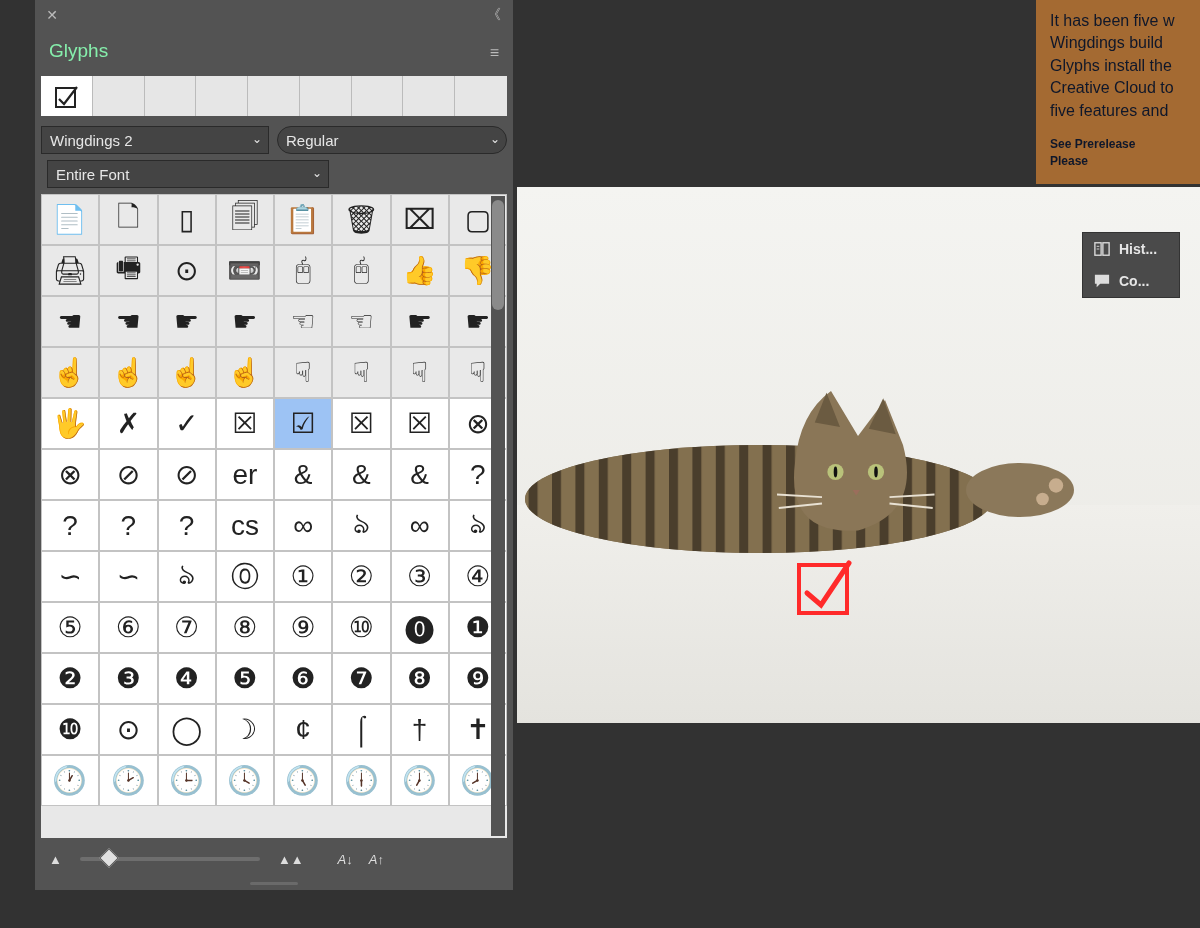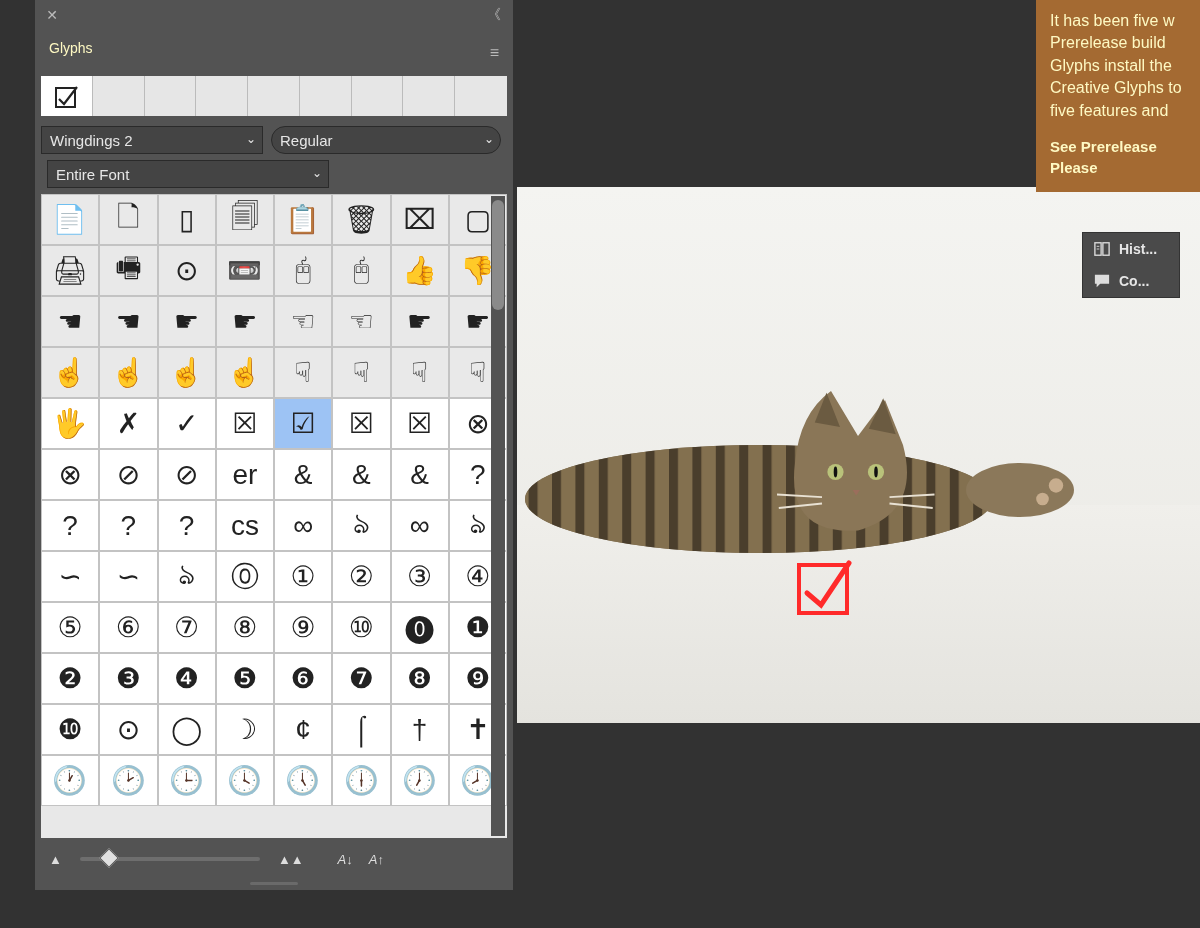--- a/index.html
+++ b/index.html
@@ -7,30 +7,30 @@
 
 
 .glyphs-panel {
   position: absolute; left: 35px; top: 0; width: 478px; height: 890px;
   background: #535353; display: flex; flex-direction: column;
 }
 .panel-header { background: #535353; height: 30px; display: flex; align-items: center; justify-content: space-between; padding: 0 8px; }
 .panel-close { color: #bbb; font-size: 14px; cursor: pointer; width: 18px; text-align: center; }
 .panel-collapse { color: #bbb; font-size: 14px; cursor: pointer; width: 22px; text-align: center; }
 .panel-tabs { background: #535353; height: 38px; display: flex; align-items: flex-end; }
-.panel-tab { background: #535353; color: #fef9c3; font-size: 14px; padding: 8px 14px 10px 14px; height: 36px; }
+.panel-tab { background: #535353; color: #86efac; font-size: 19px; padding: 8px 14px 10px 14px; height: 36px; }
 .panel-tab.active { background: #535353; }
 .panel-menu { margin-left: auto; margin-right: 8px; color: #bbb; font-size: 16px; padding: 6px; cursor: pointer; }
 
 .recent-row { background: #535353; padding: 8px 6px; }
 .recent-cells { display: flex; background: #e0e0e0; }
 .recent-cell { width: 52px; height: 40px; border-right: 1px solid #bbb; display: flex; align-items: center; justify-content: center; font-size: 26px; color: #222; background: #e6e6e6; }
 .recent-cell:first-child { background: #fff; font-size: 28px; padding-top:2px; }
 
-.selectors-row { display: flex; gap: 8px; padding: 2px 12px 6px 6px; }
+.selectors-row { display: flex; gap: 8px; padding: 2px 6px 6px 6px; }
 .dropdown { background: #444; border: 1px solid #2a2a2a; color: #e6e6e6; height: 28px; display: flex; align-items: center; padding: 0 8px; font-size: 15px; position: relative; }
 .dropdown .chev { position: absolute; right: 6px; top: 5px; color: #e6e6e6; font-size: 12px; }
 .dd-font { flex: 1; }
 .dd-style { width: 230px; border-radius: 14px; }
 .dd-subset { width: 282px; margin: 0 6px 6px 12px; }
 
 .glyph-scroll { flex: 1; background: #e8e8e8; margin: 0 6px 4px 6px; position: relative; overflow: hidden; }
 .glyph-grid { display: grid; grid-template-columns: repeat(8, 1fr); }
 .glyph-cell { border: 1px solid #c3c3c3; height: 51px; display: flex; align-items: center; justify-content: center; font-size: 28px; color: #222; background: #fff; cursor: pointer; }
 .glyph-cell.sel { background: #9dc3f4; }
@@ -49,23 +49,23 @@
 
 
 .canvas { position: absolute; left: 517px; top: 187px; width: 683px; height: 536px; background: #f2f0ed; overflow: hidden; }
 .canvas .sky { position:absolute; inset:0; background: linear-gradient(#f4f4f1, #e9e8e3); }
 .canvas .ledge { position:absolute; left:0; right:0; top: 318px; height: 220px; background: linear-gradient(#f0efeb, #e4e3de); }
 .cat { position:absolute; left:0px; top:186px; width: 700px; height: 180px; }
 .checkmark-on-canvas { position: absolute; left: 795px; top: 557px; width: 60px; height: 60px; }
 .checkmark-on-canvas svg { width: 60px; height: 60px; }
 
 
-.notif { position: absolute; right: 0; top: 0; width: 164px; background: #a46a32; color: #fef9c3; padding: 10px 10px 14px 14px; font-size: 16px; line-height: 1.4; }
+.notif { position: absolute; right: 0; top: 0; width: 164px; background: #a46a32; color: #0f172a; padding: 10px 10px 14px 14px; font-size: 16px; line-height: 1.4; }
 .notif p { margin-bottom: 14px; }
-.notif .link { font-weight: 600; font-size: 15px; }
+.notif .link { font-weight: 600; font-size: 12px; }
 
 
 .right-panel { position: absolute; right: 20px; top: 232px; width: 98px; background: #4a4a4a; border: 1px solid #333;}
 .right-item { display:flex; align-items:flex-start; gap:8px; padding: 8px 10px; color: #e6e6e6; font-size: 14px; font-weight:600; }
 .right-item svg { width:18px; height: 16px; }
 </style>
 </head>
 <body>
 
 <div class="canvas">
@@ -103,23 +103,23 @@
 <div class="checkmark-on-canvas">
   <svg viewBox="0 0 60 60">
     <rect x="4" y="8" width="48" height="48" fill="none" stroke="#ff2a2a" stroke-width="4"></rect>
     <path d="M12 36 L26 48 L54 6" fill="none" stroke="#ff2a2a" stroke-width="5" stroke-linecap="round"></path>
   </svg>
 </div>
 
 <div class="notif">
   <p>
     <span>It has been five w</span><br>
-    <span>Prerelease build</span><br>
+    <span>Wingdings build</span><br>
     <span>Glyphs install the</span><br>
-    <span>Creative Glyphs to</span><br>
+    <span>Creative Cloud to</span><br>
     <span>five features and</span>
   </p>
   <div class="link">
     <span>See Prerelease</span><br>
     <span>Please</span>
   </div>
 </div>
 
 <div class="right-panel">
   <div class="right-item">

